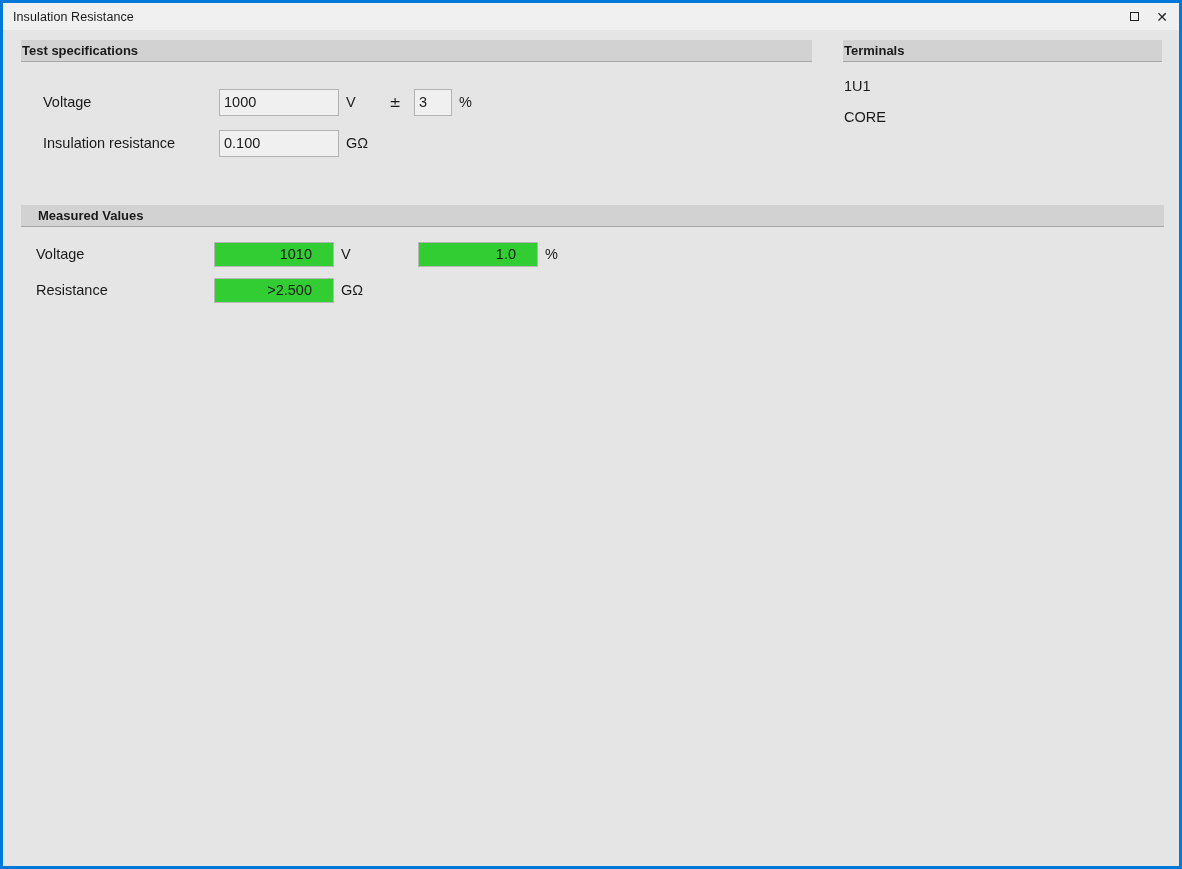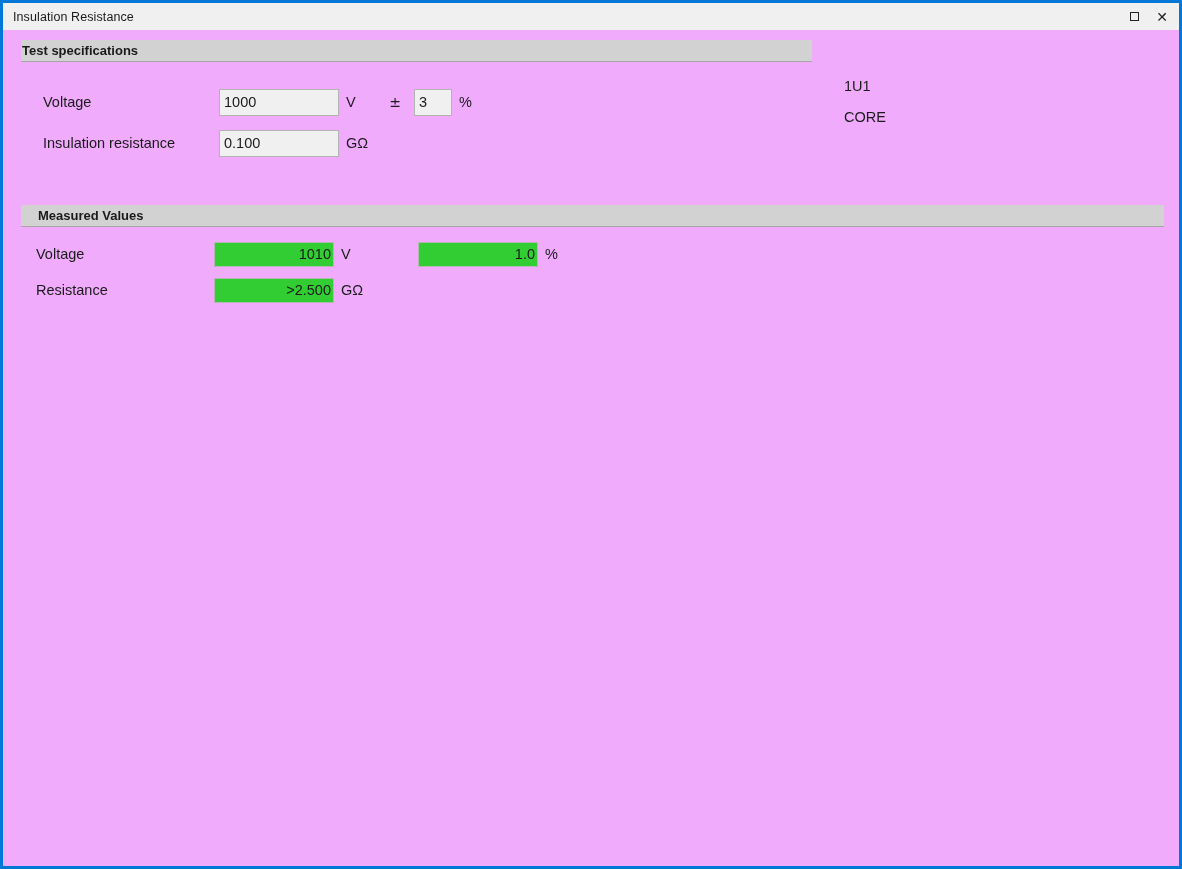--- a/index.html
+++ b/index.html
@@ -16,21 +16,21 @@
   }
 
   
   #app-window {
     position: absolute;
     left: 0; top: 0;
     width: 1182px;
     height: 869px;
     box-sizing: border-box;
     border: 3px solid #0078d7;
-    background: #f0abfc;
+    background: #e5e5e5;
   }
 
   
   #title-bar {
     position: absolute;
     left: 0; top: 0;
     width: 1176px;
     height: 27px;
     background: #f0f0f0;
     display: flex;
@@ -138,21 +138,21 @@
 
   
   .measured-value {
     box-sizing: border-box;
     height: 25px;
     background: #32cd32;
     border: 1px solid #b6b6b6;
     display: flex;
     align-items: center;
     justify-content: flex-end;
-    padding-right: 2px;
+    padding-right: 21px;
     font-size: 14.5px;
     color: #1a1a1a;
   }
 
   
   #row-spec-voltage    { left: 40px; top: 86px; }
   #row-spec-resistance { left: 40px; top: 127px; }
 
   #row-spec-voltage .row-label,
   #row-spec-resistance .row-label { width: 176px; }
@@ -222,20 +222,23 @@
     <input class="spec-input" id="spec-tolerance-input" type="text" value="3" style="">
     <span class="unit-label">%</span>
   </div>
 
   <div class="field-row" id="row-spec-resistance">
     <span class="row-label">Insulation resistance</span>
     <input class="spec-input" id="spec-resistance-input" type="text" value="0.100" style="">
     <span class="unit-label">GΩ</span>
   </div>
 
+  <div class="group-header" id="group-terminals-header">
+    <span class="group-title">Terminals</span>
+  </div>
 
   <div class="terminal-item" id="terminal-0">1U1</div>
   <div class="terminal-item" id="terminal-1">CORE</div>
 
   <div class="group-header" id="group-measured-header">
     <span class="group-title">Measured Values</span>
   </div>
 
   <div class="field-row" id="row-meas-voltage">
     <span class="row-label">Voltage</span>

